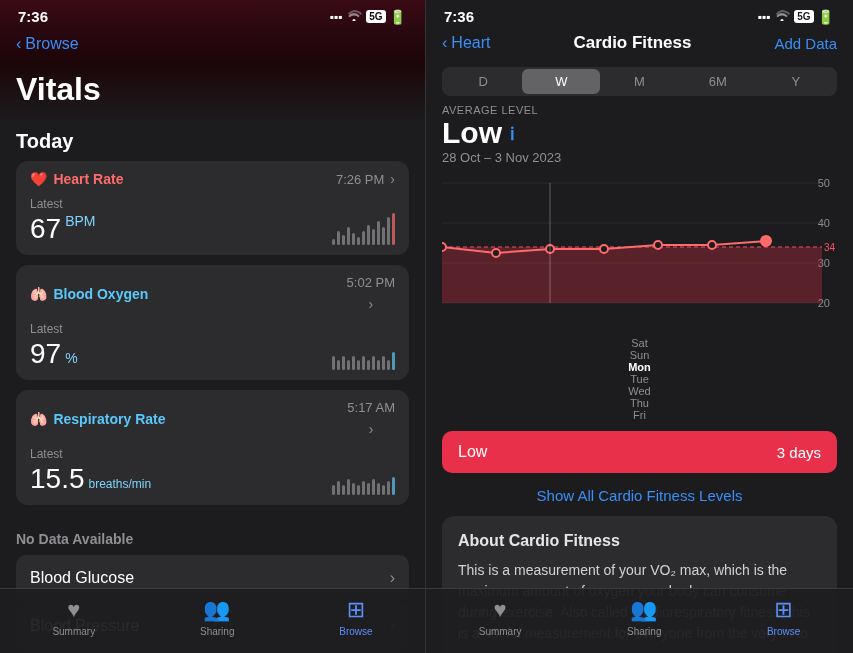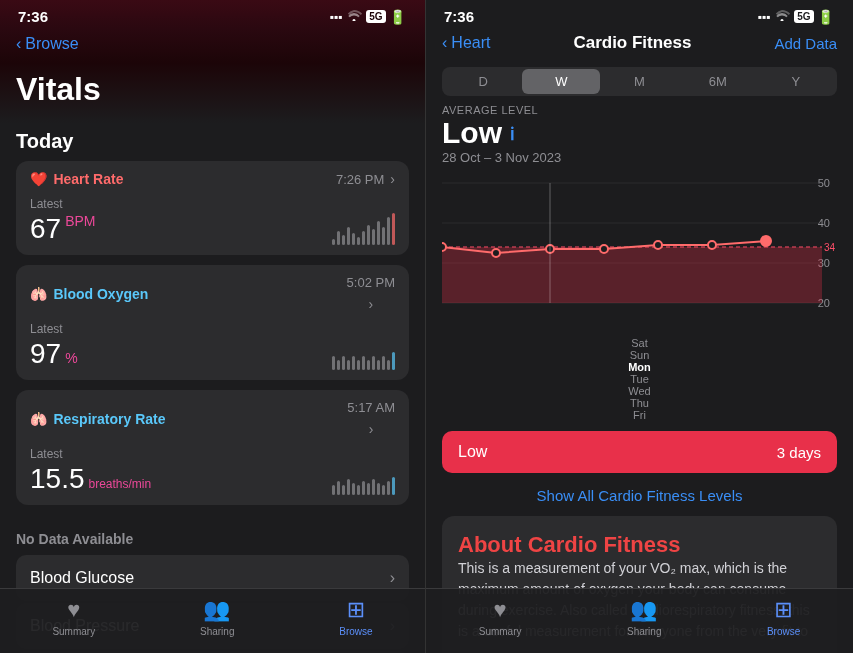--- a/index.html
+++ b/index.html
@@ -114,21 +114,21 @@
       color: #8e8e93;
       font-size: 12px;
       margin-bottom: 2px;
     }
     .metric-value {
       color: #fff;
       font-size: 28px;
       font-weight: 300;
     }
     .metric-unit {
-      color: #ec4899;
+      color: #7dd3fc;
       font-size: 14px;
       font-weight: 400;
     }
 
     .mini-chart {
       display: flex;
       align-items: flex-end;
       gap: 2px;
       height: 36px;
     }
@@ -336,23 +336,24 @@
     }
 
     .about-section {
       background: #2c2c2e;
       border-radius: 12px 12px 0 0;
       margin: 0 16px;
       padding: 16px;
       flex: 1;
     }
     .about-title {
-      color: #ef4444;
-      font-size: 22px;
+      color: #e5e5e5;
+      font-size: 16px;
       font-weight: 600;
+      margin-bottom: 10px;
     }
     .about-text {
       color: #d1d1d6;
       font-size: 14px;
       line-height: 1.5;
     }
   </style>
 </head>
 <body>
 

